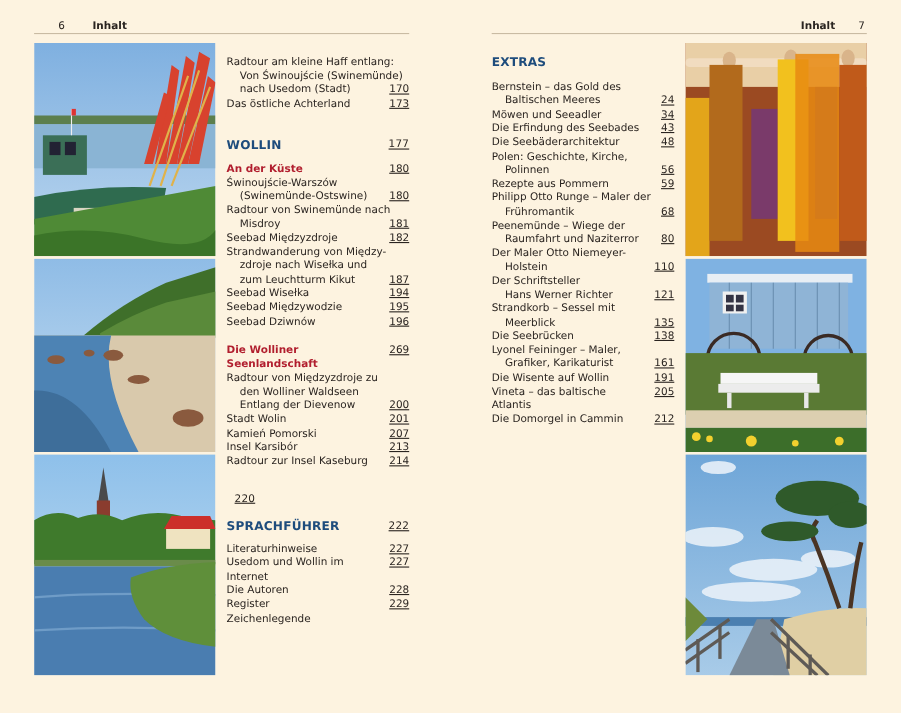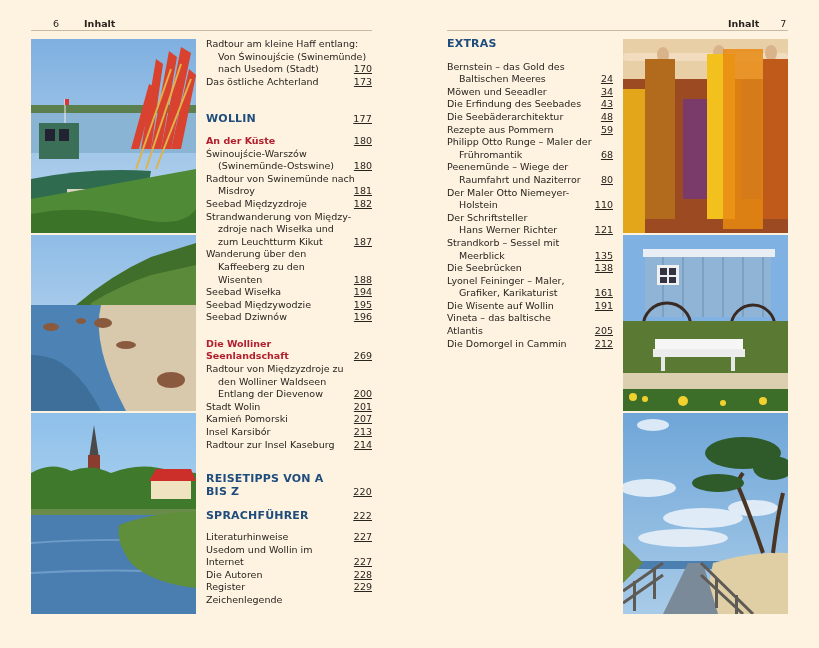--- a/index.html
+++ b/index.html
@@ -5,22 +5,22 @@
   html,body{margin:0;padding:0;}
   body{width:819px;height:648px;background:#fdf3e0;font-family:"DejaVu Sans",sans-serif;position:relative;overflow:hidden;color:#2a2420;}
   .page{position:absolute;top:0;height:648px;}
   .page-left{left:0;width:409px;}
   .page-right{left:410px;width:409px;}
   .hdr{position:absolute;top:17px;font-size:9.5px;height:14px;line-height:14px;}
   .hdr .num{font-weight:normal;}
   .hdr .title{font-weight:bold;}
   .rule{position:absolute;top:30px;height:1px;background:#c9bba3;}
   .photo{position:absolute;overflow:hidden;}
-  .toc{position:absolute;font-size:9.5px;line-height:12.6px;}
-  .row{display:flex;justify-content:space-between;align-items:flex-end;}
+  .toc{position:absolute;font-size:9.5px;line-height:12.6px;margin-top:13px;}
+  .row{display:flex;justify-content:space-between;}
   .row .lbl{flex:1;}
   .row .pg{width:26px;text-align:right;text-decoration:underline;}
   .indent{padding-left:12px;}
   .sec{color:#1e4c7c;font-weight:bold;font-size:11px;letter-spacing:0.2px;}
   .sub{color:#b11e2e;font-weight:bold;}
 </style>
 </head>
 <body>
 
 <div class="page page-left">
@@ -159,27 +159,20 @@
         <span class="pg">182</span>
       </div>
     <div>
       <div>Strandwanderung von Między-</div>
       <div class="indent">zdroje nach Wisełka und</div>
       <div class="row">
           <span class="lbl indent">zum Leuchtturm Kikut</span>
           <span class="pg">187</span>
         </div>
     </div>
-    <div>
-      <div>Wanderung über den</div>
-      <div class="row">
-          <span class="lbl indent">Kaffeeberg zu den Wisenten</span>
-          <span class="pg">188</span>
-        </div>
-    </div>
     <div class="row">
         <span class="lbl">Seebad Wisełka</span>
         <span class="pg">194</span>
       </div>
     <div class="row">
         <span class="lbl">Seebad Międzywodzie</span>
         <span class="pg">195</span>
       </div>
     <div class="row">
         <span class="lbl">Seebad Dziwnów</span>
@@ -211,21 +204,20 @@
         <span class="lbl">Insel Karsibór</span>
         <span class="pg">213</span>
       </div>
     <div class="row">
         <span class="lbl">Radtour zur Insel Kaseburg</span>
         <span class="pg">214</span>
       </div>
 
     <div style="height:22px;"></div>
     <div class="row sec">
-        <span class="lbl">REISETIPPS VON A BIS Z</span>
         <span class="pg" style="font-weight:normal;color:#2a2420;font-size:9.5px;">220</span>
       </div>
     <div style="height:12px;"></div>
     <div class="row sec">
         <span class="lbl">SPRACHFÜHRER</span>
         <span class="pg" style="font-weight:normal;color:#2a2420;font-size:9.5px;">222</span>
       </div>
     <div style="height:8px;"></div>
     <div class="row">
         <span class="lbl">Literaturhinweise</span>
@@ -272,20 +264,27 @@
         <span class="pg">34</span>
       </div>
     <div class="row">
         <span class="lbl">Die Erfindung des Seebades</span>
         <span class="pg">43</span>
       </div>
     <div class="row">
         <span class="lbl">Die Seebäderarchitektur</span>
         <span class="pg">48</span>
       </div>
+    <div>
+      <div>Polen: Geschichte, Kirche,</div>
+      <div class="row">
+          <span class="lbl indent">Polinnen</span>
+          <span class="pg">56</span>
+        </div>
+    </div>
     <div class="row">
         <span class="lbl">Rezepte aus Pommern</span>
         <span class="pg">59</span>
       </div>
     <div>
       <div>Philipp Otto Runge – Maler der</div>
       <div class="row">
           <span class="lbl indent">Frühromantik</span>
           <span class="pg">68</span>
         </div>

